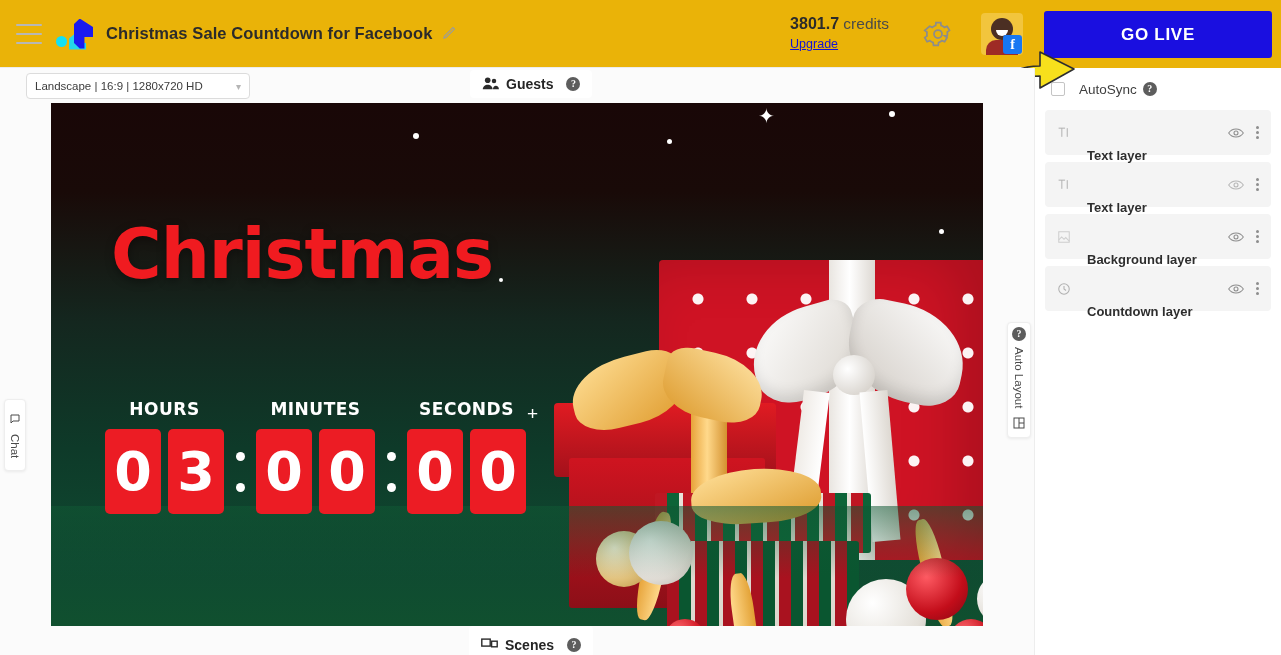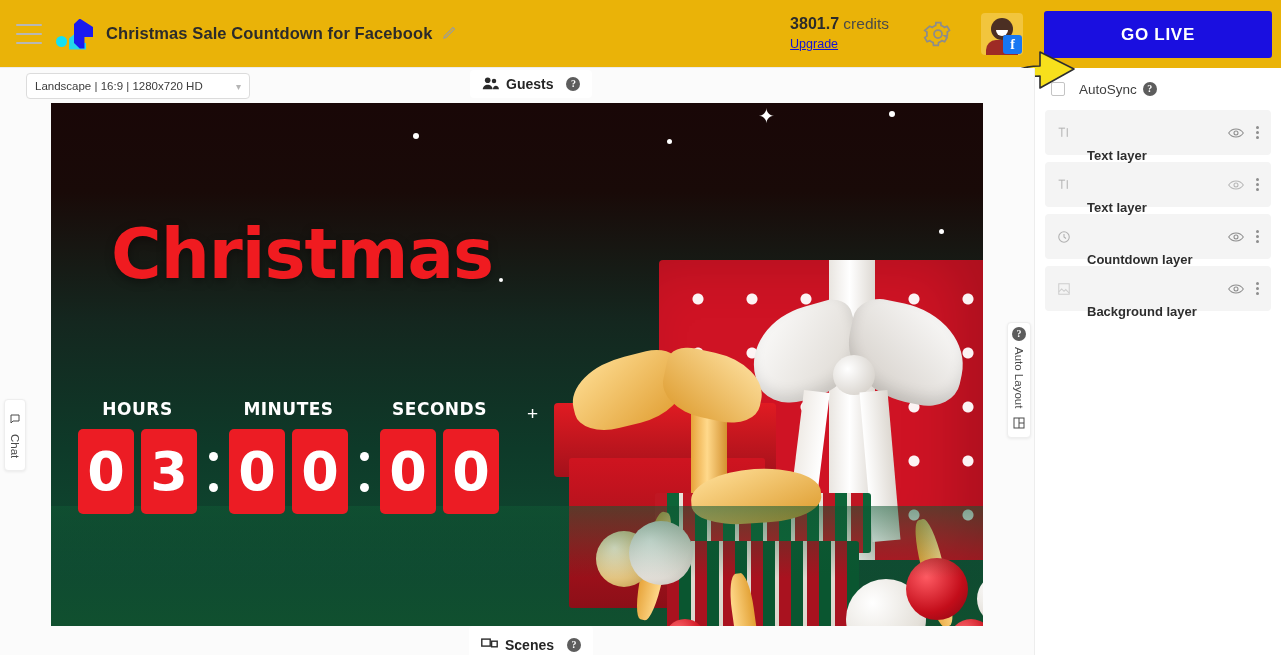--- a/index.html
+++ b/index.html
@@ -115,21 +115,21 @@
 
   
   #headline1 { position: absolute; left: 40px; top: 111px; font-size: 69px; font-weight: 800;
     color: #f01b20; letter-spacing: -1px; font-family: "DejaVu Sans", sans-serif;
     text-shadow: 0 3px 10px rgba(0,0,0,.35); margin-left: 20px; }
   #headline2 { position: absolute; left: 41px; top: 211px; font-size: 50px; font-weight: 800;
     color: #ffffff; letter-spacing: -.5px; font-family: "DejaVu Sans", sans-serif;
     text-shadow: 0 3px 8px rgba(0,0,0,.35); }
 
   
-  #countdown { position: absolute; left: 27px; top: 296px; display: flex; align-items: flex-end; text-align: center; }
+  #countdown { position: absolute; left: 54px; top: 296px; display: flex; align-items: flex-end; text-align: center; }
   .cd-group { display: flex; flex-direction: column; align-items: center; }
   .cd-label { color: #ffffff; font-size: 17px; font-weight: 800; letter-spacing: .5px;
     margin-bottom: 10px; font-family: "DejaVu Sans", sans-serif; }
   .cd-digits { display: flex; gap: 7px; }
   .cd-cell { width: 56px; height: 85px; background: #ec1c24; border-radius: 5px;
     color: #fff; font-size: 54px; font-weight: 800; display: flex; align-items: center;
     justify-content: center; font-family: "DejaVu Sans", sans-serif; }
   .cd-colon { width: 32px; height: 85px; display: flex; flex-direction: column;
     align-items: center; justify-content: center; gap: 22px; align-self: flex-end; }
   .cd-colon i { display: block; width: 9px; height: 9px; border-radius: 50%; background: #fff; }
@@ -413,54 +413,54 @@
       </span>
       <span class="layer-menu">
           <i></i>
           <i></i>
           <i></i>
         </span>
     </div>
 
     <div class="layer-row">
       <span class="layer-ico">
+        <svg width="14" height="14" viewBox="0 0 24 24" fill="none" stroke="#cfcfcf" stroke-width="1.8">
+          <rect x="3" y="3" width="18" height="18"></rect>
+            <path d="M3 17l5-5 4 4 3-3 6 6"></path>
+        </svg>
+      </span>
+      <span class="layer-name">Background layer</span>
+      <span class="layer-eye">
+        <svg width="16" height="12" viewBox="0 0 24 18" fill="none" stroke="#8d8d8d" stroke-width="1.6">
+          <path d="M1 9s4-6 11-6 11 6 11 6-4 6-11 6S1 9 1 9z"></path>
+            <circle cx="12" cy="9" r="3"></circle>
+        </svg>
+      </span>
+      <span class="layer-menu">
+          <i></i>
+          <i></i>
+          <i></i>
+        </span>
+    </div>
+
+    <div class="layer-row">
+      <span class="layer-ico">
         <svg width="14" height="14" viewBox="0 0 24 24" fill="none" stroke="#b0b0b0" stroke-width="1.8">
           <circle cx="12" cy="12" r="9"></circle>
             <path d="M12 7v5l3.5 2.5"></path>
         </svg>
       </span>
       <span class="layer-name">Countdown layer</span>
       <span class="layer-eye">
         <svg width="16" height="12" viewBox="0 0 24 18" fill="none" stroke="#8d8d8d" stroke-width="1.6">
           <path d="M1 9s4-6 11-6 11 6 11 6-4 6-11 6S1 9 1 9z"></path>
             <circle cx="12" cy="9" r="3"></circle>
         </svg>
       </span>
       <span class="layer-menu">
           <i></i>
           <i></i>
           <i></i>
         </span>
     </div>
-
-    <div class="layer-row">
-      <span class="layer-ico">
-        <svg width="14" height="14" viewBox="0 0 24 24" fill="none" stroke="#cfcfcf" stroke-width="1.8">
-          <rect x="3" y="3" width="18" height="18"></rect>
-            <path d="M3 17l5-5 4 4 3-3 6 6"></path>
-        </svg>
-      </span>
-      <span class="layer-name">Background layer</span>
-      <span class="layer-eye">
-        <svg width="16" height="12" viewBox="0 0 24 18" fill="none" stroke="#8d8d8d" stroke-width="1.6">
-          <path d="M1 9s4-6 11-6 11 6 11 6-4 6-11 6S1 9 1 9z"></path>
-            <circle cx="12" cy="9" r="3"></circle>
-        </svg>
-      </span>
-      <span class="layer-menu">
-          <i></i>
-          <i></i>
-          <i></i>
-        </span>
-    </div>
   </div>
 
 </div>
 
 </body></html>

